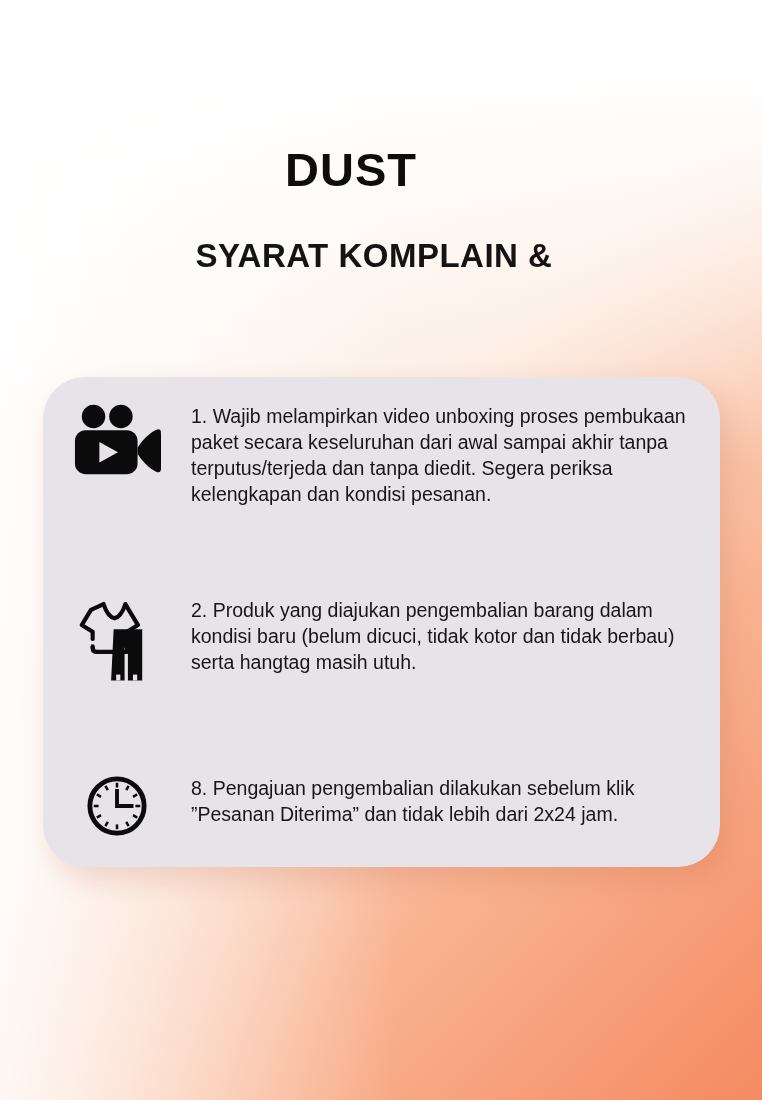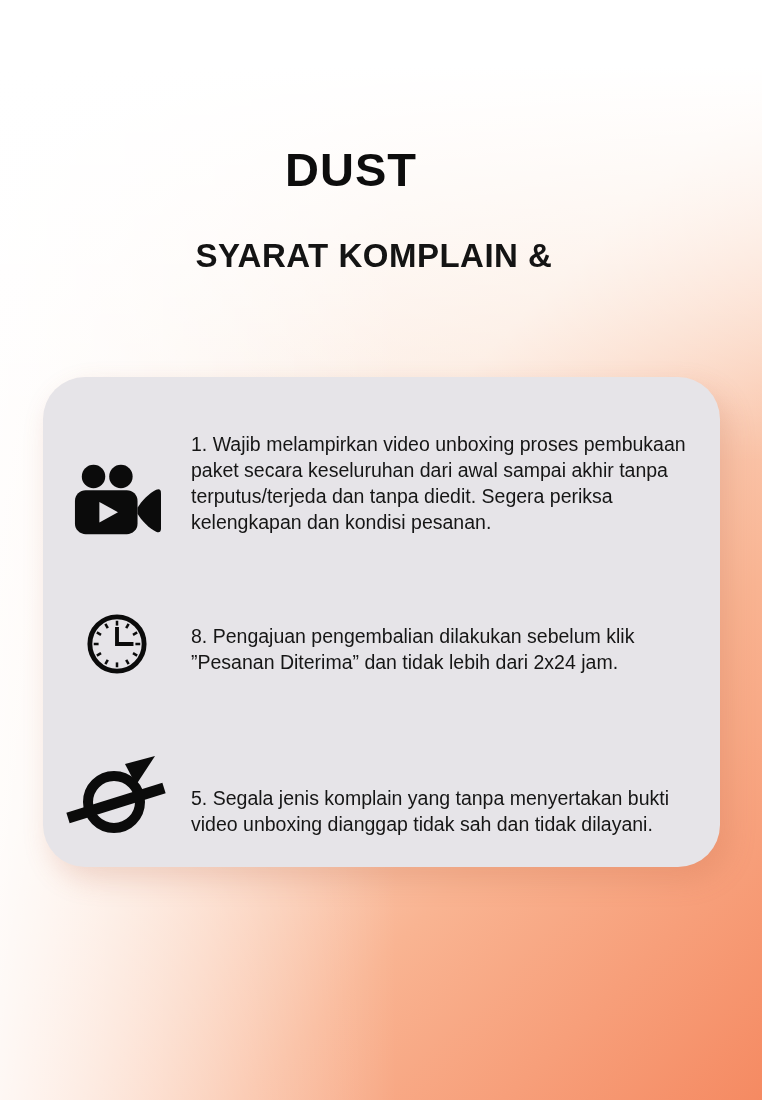--- a/index.html
+++ b/index.html
@@ -19,21 +19,21 @@
     position:absolute;top:236px;left:0;width:748px;text-align:center;
     font-size:33px;line-height:39px;font-weight:bold;color:#141414;letter-spacing:0.5px;
   }
   .card{
     position:absolute;left:43px;top:377px;width:677px;height:490px;
     background:#E6E4E8;border-radius:42px;
     box-shadow:8px 12px 28px rgba(190,100,70,0.22);
     box-sizing:border-box;padding:26px 0 30px 0;
     display:flex;flex-direction:column;justify-content:space-between;
   }
-  .row{display:flex;align-items:flex-end;margin-top:28px;}
+  .row{display:flex;align-items:flex-start;}
   .icon-col{flex:0 0 148px;display:flex;justify-content:center;align-items:center;}
   .row-text{
     flex:1;padding-right:10px;font-size:19.5px;line-height:26px;color:#161616;
   }
   svg{display:block;}
   .ink{fill:#0b0b0b;}
   .ink-stroke{fill:none;stroke:#0b0b0b;}
   .card-bg{fill:#E6E4E8;}
 </style>
 </head>
@@ -53,20 +53,32 @@
         <circle class="ink" cx="21" cy="13" r="12"></circle>
         <circle class="ink" cx="49" cy="13" r="12"></circle>
         <rect class="ink" x="2" y="27" width="64" height="45" rx="11"></rect>
         <path d="M27 39 L27 60 L46 49.5 Z" fill="#E6E4E8"></path>
         <path class="ink" d="M66 45 C70 38 78 30 85 26.5 C88.5 25 90 26.5 90 30 L90 66 C90 69.5 88.5 71 85 69.5 C78 66 70 58 66 51 Z"></path>
       </svg>
     </div>
     <div class="row-text">1. Wajib melampirkan video unboxing proses pembukaan paket secara keseluruhan dari awal sampai akhir tanpa terputus/terjeda dan tanpa diedit. Segera periksa kelengkapan dan kondisi pesanan.</div>
   </div>
 
+  <div class="row">
+    <div class="icon-col">
+      <svg width="84" height="88" viewBox="0 0 100 100">
+        <path class="ink-stroke" stroke-width="5" stroke-linejoin="round" stroke-linecap="round" d="M21 44 L21 39 L8 31 L19 13 L34 6 Q39 21 47 23 Q55 21 60 6 L64 13 L75 31 L62 39 L62 63 L26 63 Q21 63 21 58"></path>
+        <path class="ink-stroke" stroke-width="5" stroke-linecap="round" stroke-dasharray="1.5 9" d="M21 46 L21 58"></path>
+        <path class="ink" d="M46 36 L80 36 L80 97 L63 97 L63 58 L59 58 L59 97 L43 97 Z"></path>
+        <rect class="card-bg" x="49" y="90" width="5" height="7"></rect>
+        <rect class="card-bg" x="69" y="90" width="5" height="7"></rect>
+      </svg>
+    </div>
+    <div class="row-text">2. Produk yang diajukan pengembalian barang dalam kondisi baru (belum dicuci, tidak kotor dan tidak berbau) serta hangtag masih utuh.</div>
+  </div>
 
   <div class="row">
     <div class="icon-col">
       <svg width="62" height="62" viewBox="0 0 64 64">
         <circle class="ink-stroke" stroke-width="5" cx="32" cy="32" r="28"></circle>
         <g class="ink-stroke" stroke-width="2.6">
           <line x1="32" y1="8" x2="32" y2="13"></line>
           <line x1="32" y1="51" x2="32" y2="56"></line>
           <line x1="8" y1="32" x2="13" y2="32"></line>
           <line x1="51" y1="32" x2="56" y2="32"></line>
@@ -79,24 +91,14 @@
           <line x1="20" y1="52.8" x2="22.5" y2="48.5"></line>
           <line x1="41.5" y1="15.5" x2="44" y2="11.2"></line>
         </g>
         <path class="ink-stroke" stroke-width="4" d="M32 14.5 L32 32 L49 32"></path>
       </svg>
     </div>
     <div class="row-text">8. Pengajuan pengembalian dilakukan sebelum klik ”Pesanan Diterima” dan tidak lebih dari 2x24 jam.</div>
   </div>
 
 
-  <div class="row">
-    <div class="icon-col">
-      <svg width="102" height="84" viewBox="0 0 100 84">
-        <circle class="ink-stroke" stroke-width="10" cx="47" cy="49" r="26"></circle>
-        <path class="ink" d="M58 11 L88 3 L69 32 Z"></path>
-        <line class="ink-stroke" stroke-width="11" x1="1" y1="65" x2="97" y2="35"></line>
-      </svg>
-    </div>
-    <div class="row-text">5. Segala jenis komplain yang tanpa menyertakan bukti video unboxing dianggap tidak sah dan tidak dilayani.</div>
-  </div>
 
 </div>
 
 </body></html>

